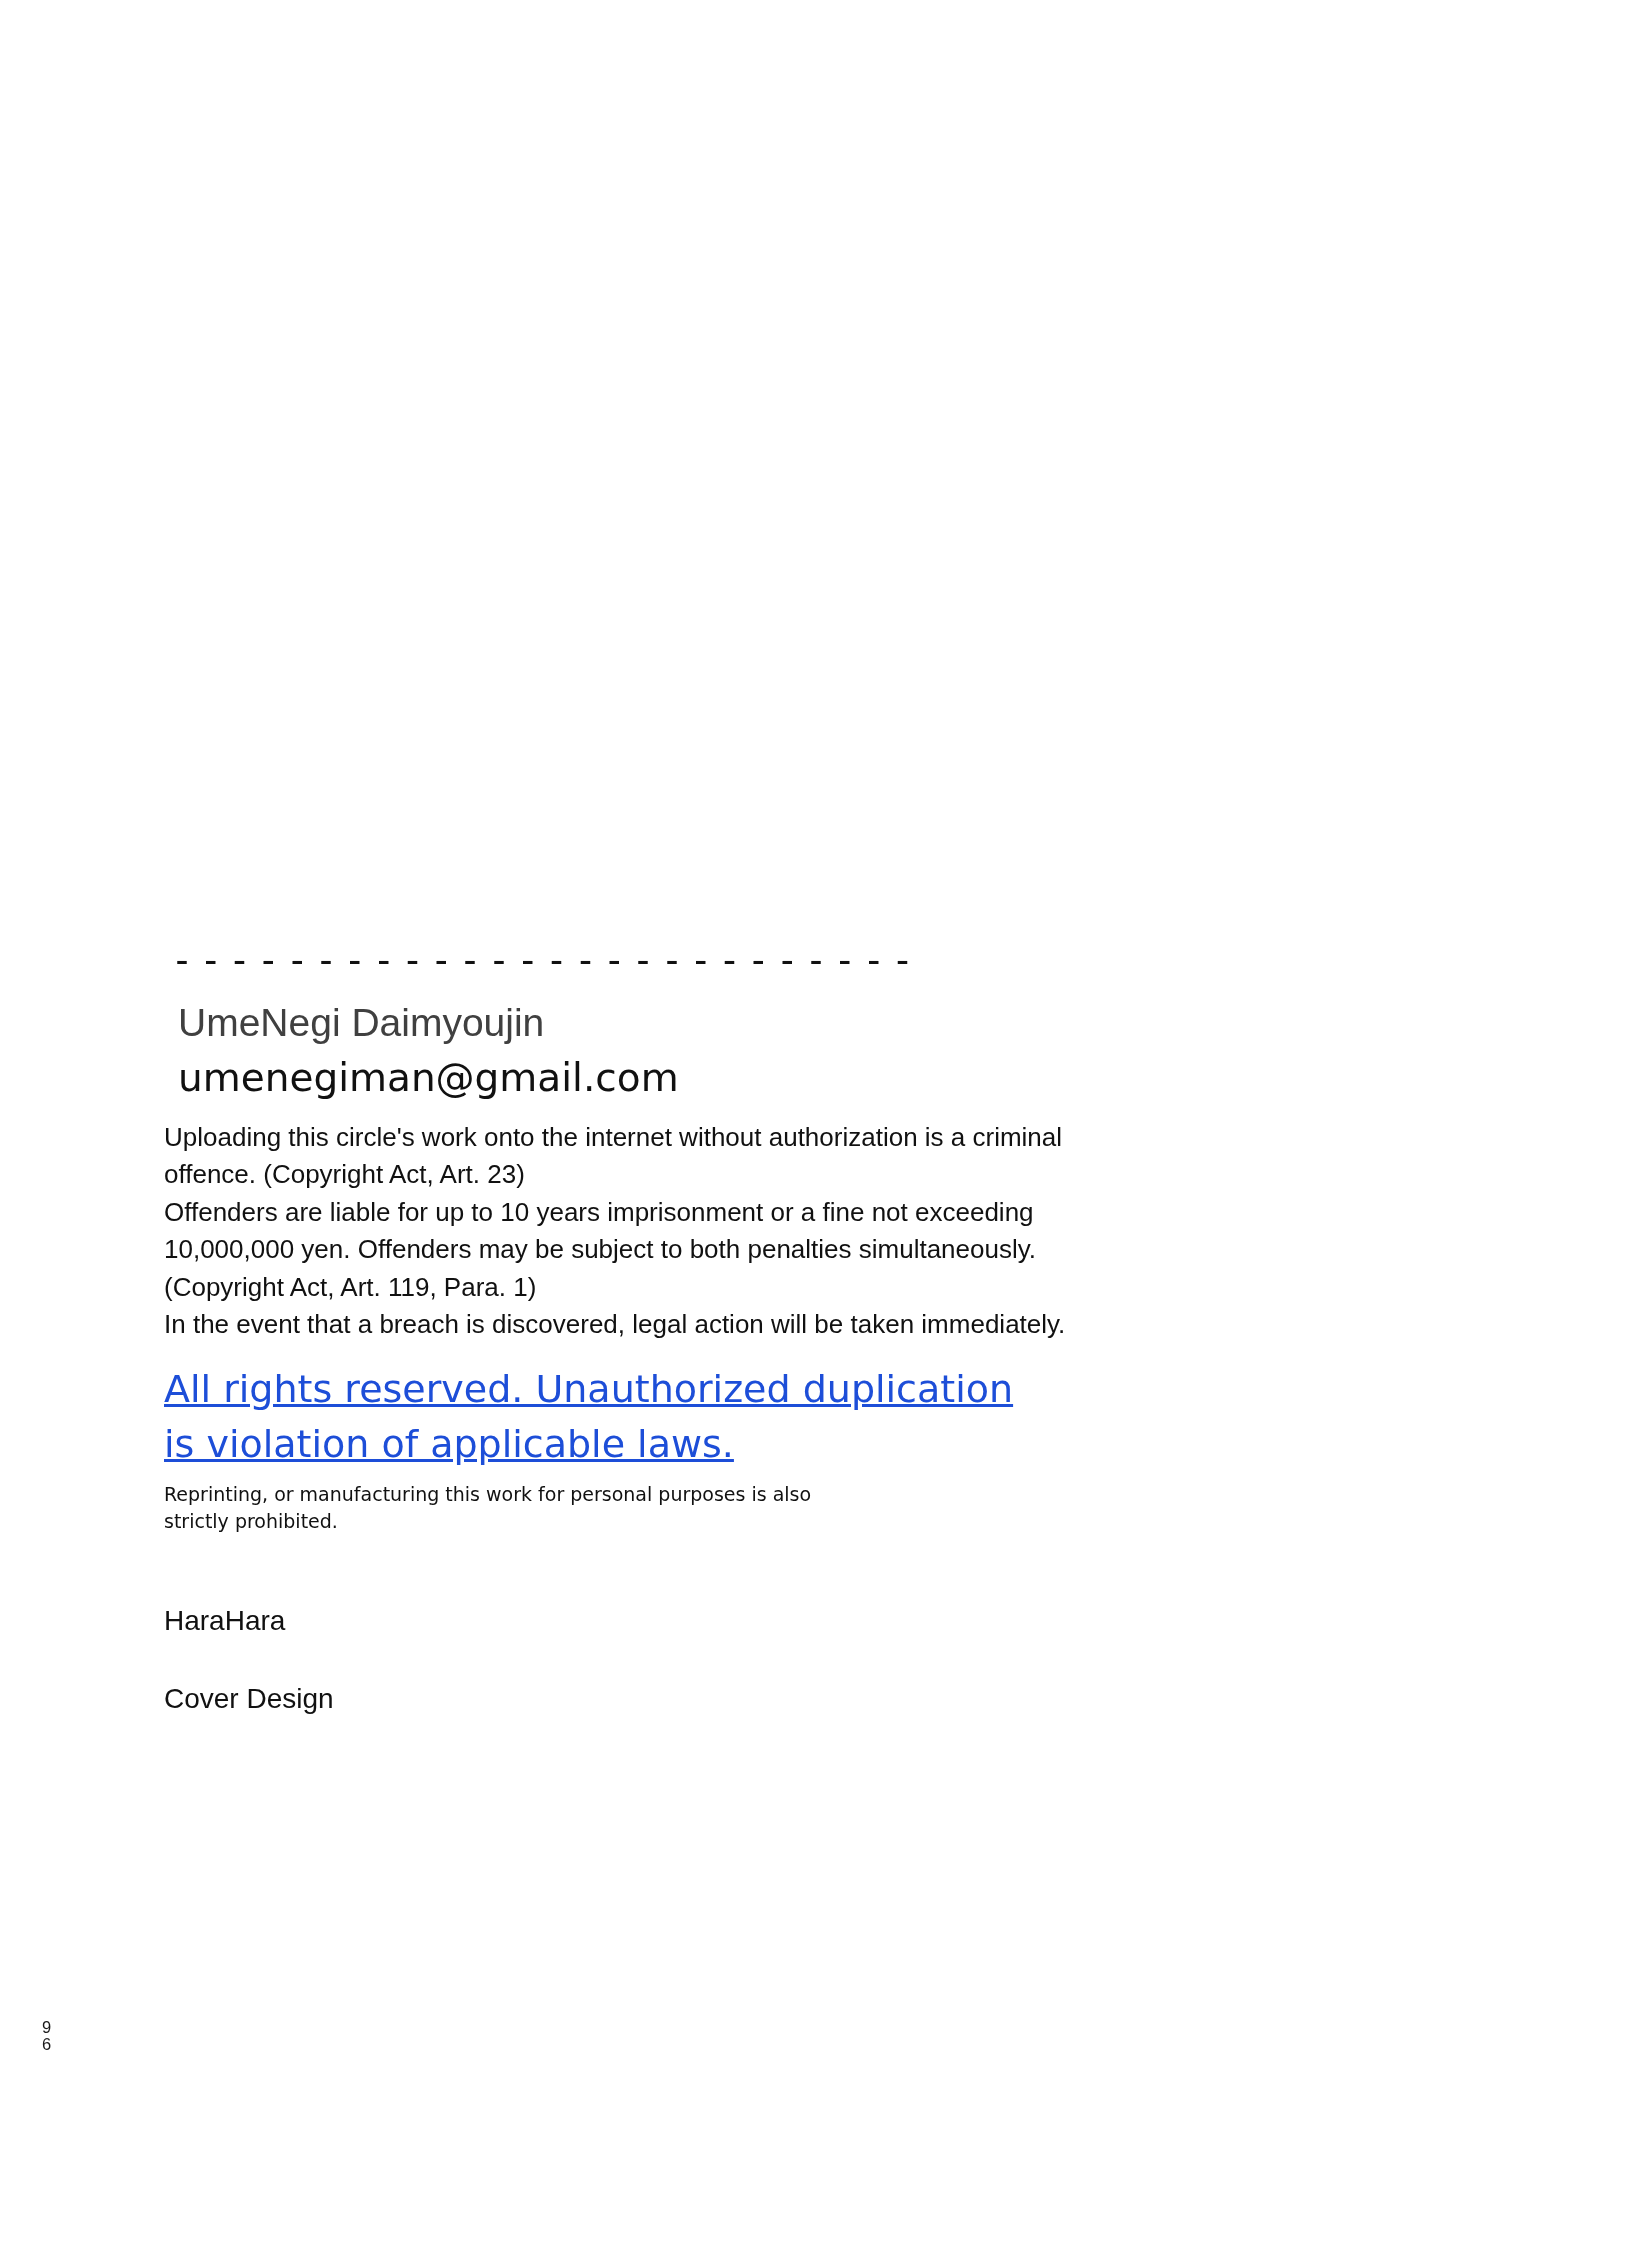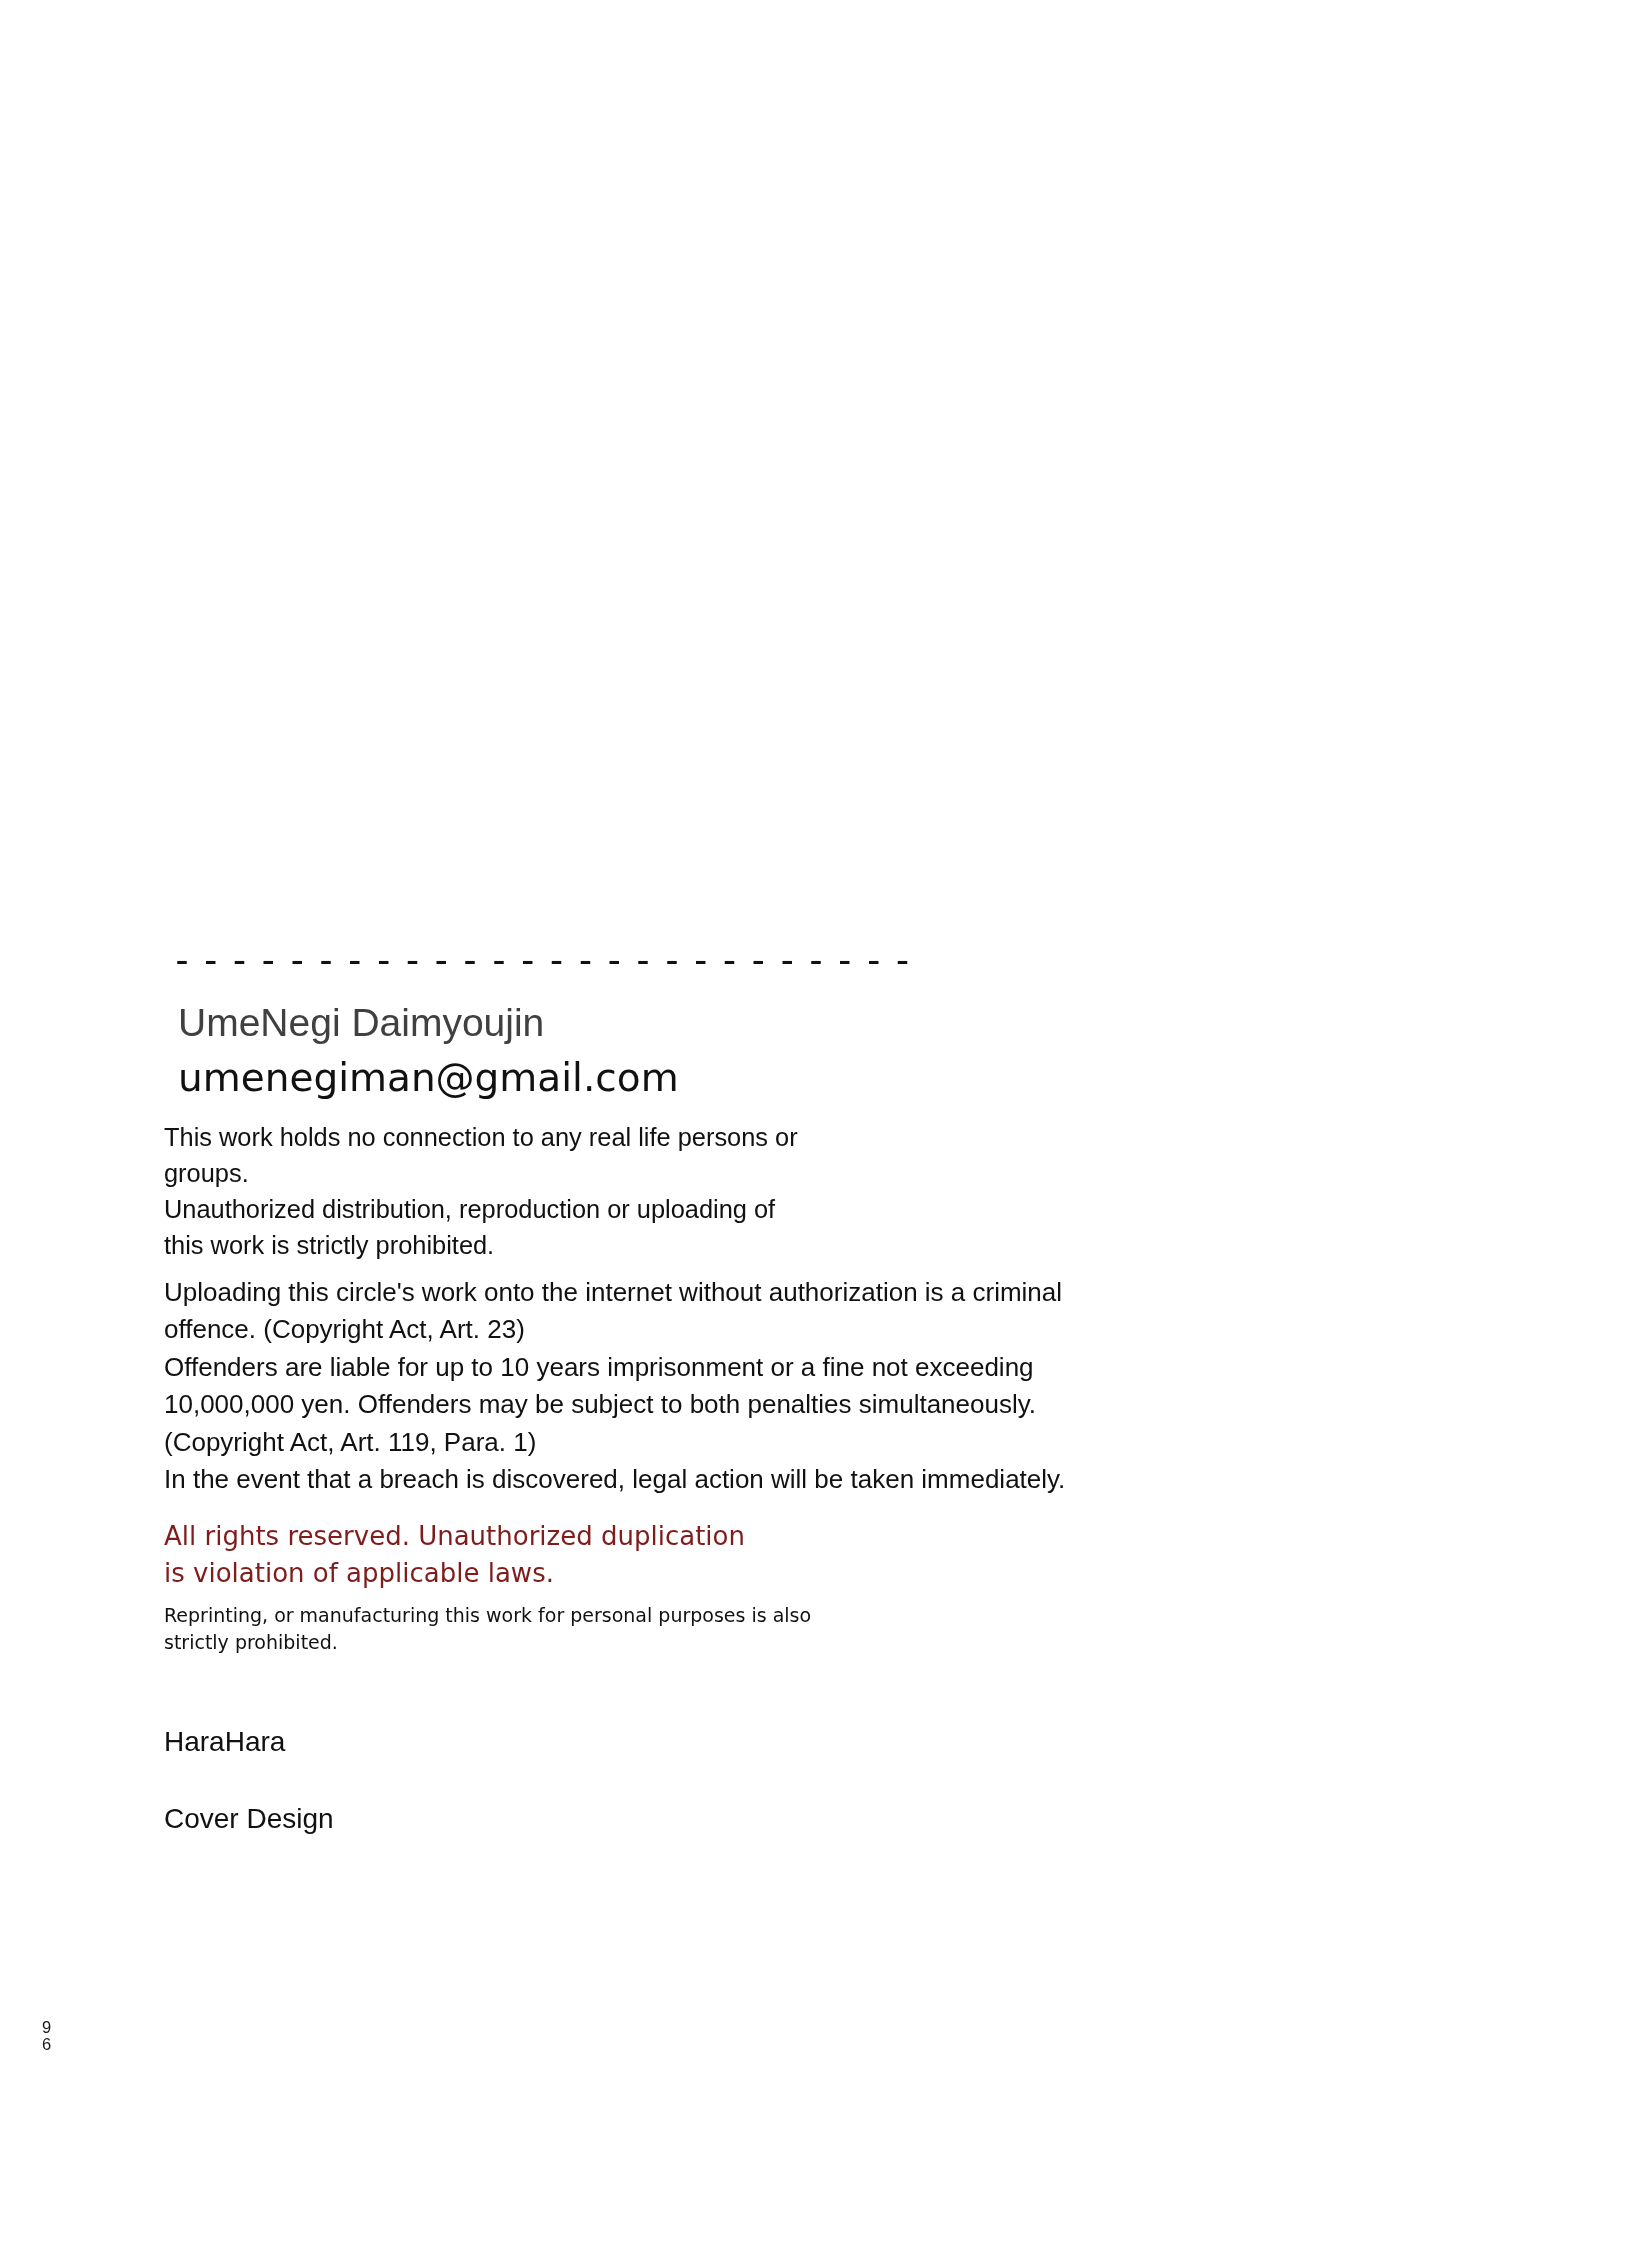--- a/index.html
+++ b/index.html
@@ -86,26 +86,27 @@
     font-family: "Liberation Sans", sans-serif;
     font-size: 26px;
     line-height: 1.44;
     color: #111;
     white-space: pre-line;
     margin-top: 11px;
   }
 
   .rights-heading {
     font-family: "DejaVu Sans", sans-serif;
-    font-size: 26px;
+    font-size: 38px;
     line-height: 1.44;
-    color: #7f1d1d;
+    color: #1d4ed8;
     font-weight: 400;
     margin: 19px 0 3.8px 0;
     white-space: pre-line;
+    text-decoration: underline;
   }
 
   .reprint-block {
     font-family: "DejaVu Sans", sans-serif;
     font-size: 19px;
     line-height: 1.42;
     color: #111;
     white-space: pre-line;
     margin-top: 9px;
   }
@@ -130,24 +131,20 @@
   </div>
 
   <div class="colophon">
 
     <div class="divider">- - - - - - - - - - - - - - - - - - - - - - - - - -</div>
 
     <div class="circle-name">UmeNegi Daimyoujin</div>
 
     <div class="circle-mail">umenegiman@gmail.com</div>
 
-    <div class="note-block">This work holds no connection to any real life persons or
-groups.
-Unauthorized distribution, reproduction or uploading of
-this work is strictly prohibited.</div>
 
     <div class="legal-block">Uploading this circle's work onto the internet without authorization is a criminal
 offence. (Copyright Act, Art. 23)
 Offenders are liable for up to 10 years imprisonment or a fine not exceeding
 10,000,000 yen. Offenders may be subject to both penalties simultaneously.
 (Copyright Act, Art. 119, Para. 1)
 In the event that a breach is discovered, legal action will be taken immediately.</div>
 
     <div class="rights-heading">All rights reserved. Unauthorized duplication
 is violation of applicable laws.</div>

